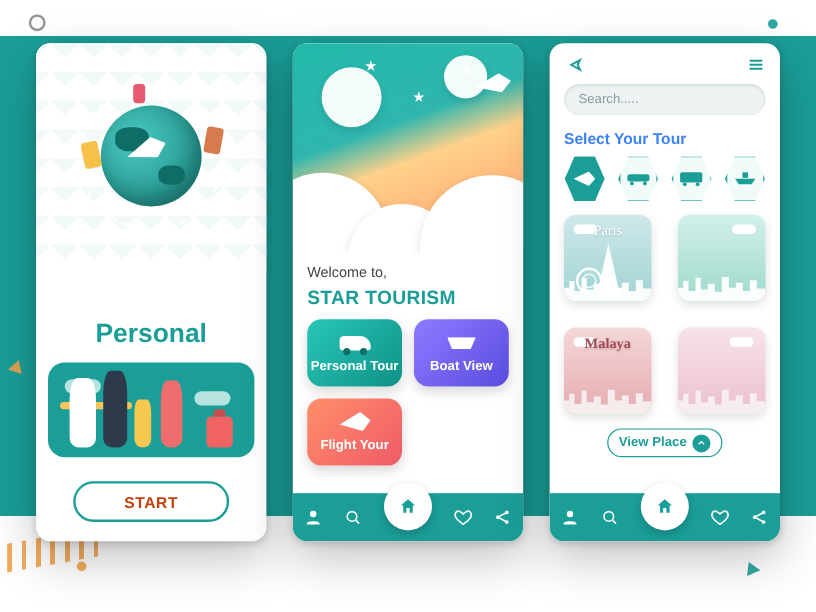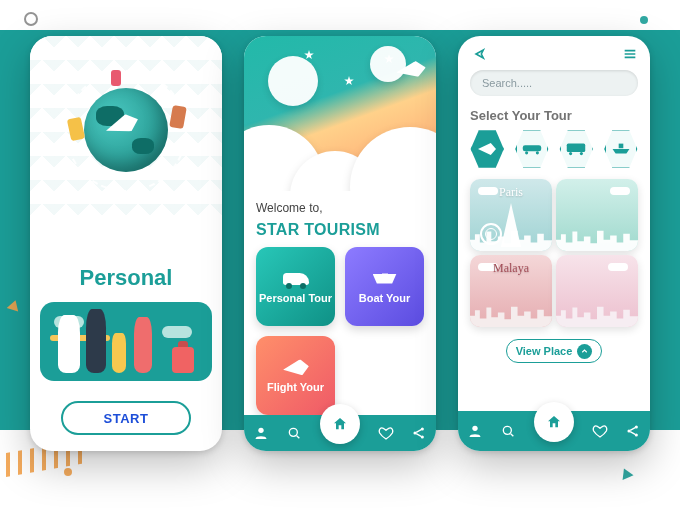--- a/index.html
+++ b/index.html
@@ -22,21 +22,21 @@
   .deco { position:absolute; z-index:0; opacity:.9; }
   .deco.circle { width:8px; height:8px; border-radius:50%; }
   .deco.ring { width:14px; height:14px; border:2px solid #888; border-radius:50%; }
   .deco.tri { width:0; height:0; border-left:6px solid transparent; border-right:6px solid transparent; }
 
   
   .phones { position: relative; z-index: 1; display:flex; justify-content:center; gap:22px; padding-top:36px; }
   .phone {
     width: 192px; height: 415px;
     background:#fff;
-    border-radius: 22px;
+    border-radius: 12px;
     box-shadow: 0 14px 40px rgba(0,0,0,.25), 0 2px 6px rgba(0,0,0,.15);
     overflow: hidden;
     position: relative;
     display:flex; flex-direction:column;
   }
 
   
   .s1-top {
     height: 46%;
     background:
@@ -88,21 +88,21 @@
   .s1-illu .p3 { left:72px; width:14px; height:40px; background:#f7c84f; }
   .s1-illu .p4 { left:94px; width:18px; height:56px; background:#ef6d6d; }
   .s1-illu .bench { position:absolute; left:10px; bottom:40px; width:60px; height:6px; background:#f6c65b; border-radius:3px; }
   .s1-illu .bag { position:absolute; right:18px; bottom:8px; width:22px; height:26px; background:#f06363; border-radius:4px; }
   .s1-illu .bag::after { content:""; position:absolute; top:-6px; left:6px; width:10px; height:6px; background:#c94d4d; border-radius:3px 3px 0 0;}
   .s1-illu .cloud { position:absolute; width:30px; height:12px; background:#b7e3de; border-radius:10px; }
   .s1-illu .c1 { left:14px; top:14px; } .s1-illu .c2 { right:20px; top:24px; }
 
   .start-btn {
     margin:10px auto 16px; width:130px; height:34px;
-    border:2px solid #1b9e98; background:#fff; color:#1d4ed8;
+    border:2px solid #1b9e98; background:#fff; color:#c2410c;
     border-radius:18px; font-weight:700; font-size:13px; letter-spacing:.5px;
     display:flex; align-items:center; justify-content:center;
   }
 
   
   .s2-hero { height:42%; position:relative; overflow:hidden;
     background: linear-gradient(160deg,#22b9a9 0%, #2fb6ae 40%, #ffd18a 55%, #ff996b 100%);
   }
   .papercloud { position:absolute; background:#fff; border-radius:50%; filter: drop-shadow(0 3px 4px rgba(0,0,0,.12)); }
   .pc1 { width:110px; height:110px; left:-30px; bottom:-44px; }
@@ -112,21 +112,21 @@
   .pc5 { width:36px; height:36px; right:30px; top:10px; opacity:.95; }
   .star5 { position:absolute; width:10px; height:10px; background:#fff; clip-path: polygon(50% 0,61% 35%,98% 35%,68% 57%,79% 91%,50% 70%,21% 91%,32% 57%,2% 35%,39% 35%); }
   .shero-plane { position:absolute; right:10px; top:26px; width:30px; height:16px; background:#fff;
     clip-path: polygon(0 50%,70% 0,100% 50%,70% 100%); transform:rotate(-10deg); }
 
   .s2-welcome { padding:10px 12px 6px; font-size:12px; color:#444; }
   .s2-brand { padding:0 12px 8px; font-size:16px; font-weight:800; color:#1b9e98; letter-spacing:.3px; }
 
   .s2-grid { display:grid; grid-template-columns:1fr 1fr; gap:10px; padding:0 12px; }
   .card {
-    height:79px; border-radius:12px; color:#fff;
+    height:56px; border-radius:12px; color:#fff;
     display:flex; flex-direction:column; align-items:center; justify-content:center;
     font-size:11px; font-weight:600; text-align:center; line-height:1.15;
     box-shadow: 0 4px 10px rgba(0,0,0,.15);
   }
   .card .cicon { width:26px; height:18px; margin-bottom:4px; display:flex; align-items:center; justify-content:center; }
   .grad-teal   { background: linear-gradient(135deg,#28c7b8,#0f9186); }
   .grad-orange { background: linear-gradient(135deg,#ff8f6a,#ef5a67); }
   .grad-purple { background: linear-gradient(135deg,#8d7bff,#5b4ce0); }
 
   
@@ -145,34 +145,34 @@
   .nav svg, .top-ic svg, .hex svg { display:block; }
 
   
   .s3-top { display:flex; align-items:center; justify-content:space-between; padding:10px 12px 6px; color:#1b9e98; }
   .s3-search {
     margin:2px 12px 8px; height:26px; border-radius:13px;
     background:#edf2f2; display:flex; align-items:center; padding:0 12px;
     color:#8a9aa0; font-size:11px;
     box-shadow: inset 0 1px 3px rgba(0,0,0,.12);
   }
-  .s3-h { padding:4px 12px 6px; font-weight:700; font-size:13px; color:#737373; }
+  .s3-h { padding:4px 12px 6px; font-weight:700; font-size:13px; color:#3b82f6; }
   .hexrow { display:flex; gap:10px; padding:0 12px 6px; }
   .hex {
     width:36px; height:40px; display:flex; align-items:center; justify-content:center;
     background:#f1fbfa; color:#1b9e98;
     clip-path: polygon(25% 4%,75% 4%,98% 50%,75% 96%,25% 96%,2% 50%);
     border:2px solid #1b9e98;
   }
   .hex.active { background:#1b9e98; color:#fff; }
-  .place-grid { display:grid; grid-template-columns:1fr 1fr; gap:4px; padding:4px 12px; }
+  .place-grid { display:grid; grid-template-columns:1fr 1fr; gap:22px; padding:4px 12px; }
   .place { height:72px; border-radius:10px; position:relative; overflow:hidden; box-shadow:0 3px 8px rgba(0,0,0,.12);}
   .place.paris   { background: linear-gradient(180deg,#cfe8ea,#9fd3d3); }
   .place.mint    { background: linear-gradient(180deg,#d2f0ea,#9fd9cd); }
-  .place.blush   { background: linear-gradient(180deg,#f4d7d8,#e5acb0); }
+  .place.blush   { background: linear-gradient(180deg,#f4d7d8,#e5acb0); font-weight: bold; }
   .place.pink    { background: linear-gradient(180deg,#f7e3ea,#ecbfce); }
   .skyline { position:absolute; left:0; right:0; bottom:0; height:28px; background:#fff; opacity:.95;
     clip-path: polygon(0 100%,0 60%,6% 60%,6% 40%,12% 40%,12% 70%,20% 70%,20% 30%,26% 30%,26% 65%,34% 65%,34% 48%,42% 48%,42% 72%,50% 72%,50% 28%,58% 28%,58% 60%,66% 60%,66% 45%,74% 45%,74% 70%,82% 70%,82% 38%,90% 38%,90% 62%,100% 62%,100% 100%); }
   .eiffel { position:absolute; left:50%; transform:translateX(-50%); bottom:4px; width:0; height:0;
     border-left:10px solid transparent; border-right:10px solid transparent; border-bottom:44px solid #ffffff; opacity:.97;}
   .wheel  { position:absolute; left:10px; bottom:6px; width:22px; height:22px; border:2px solid #fff; border-radius:50%; }
   .wheel::before{content:"";position:absolute;inset:3px;border:1px solid #fff;border-radius:50%;}
   .pcloud { position:absolute; width:20px; height:8px; background:#fff; border-radius:8px; top:8px; left:8px; }
   .plabel { position:absolute; top:6px; width:100%; text-align:center; font-family:"Brush Script MT","Segoe Script",cursive; color:#fff; font-size:12px; text-shadow:0 1px 2px rgba(0,0,0,.2);}
   .viewmore {
@@ -248,21 +248,21 @@
       <div class="card grad-teal">
         <div class="cicon">
             <div class="ic-car"></div>
           </div>
         <span>Personal Tour</span>
       </div>
       <div class="card grad-purple">
         <div class="cicon">
             <div class="ic-boat"></div>
           </div>
-        <span>Boat Your</span>
+        <span>Boat View</span>
       </div>
       <div class="card grad-orange">
         <div class="cicon">
             <div class="ic-plane"></div>
           </div>
         <span>Flight Your</span>
       </div>
     </div>
 
     <div class="nav">

